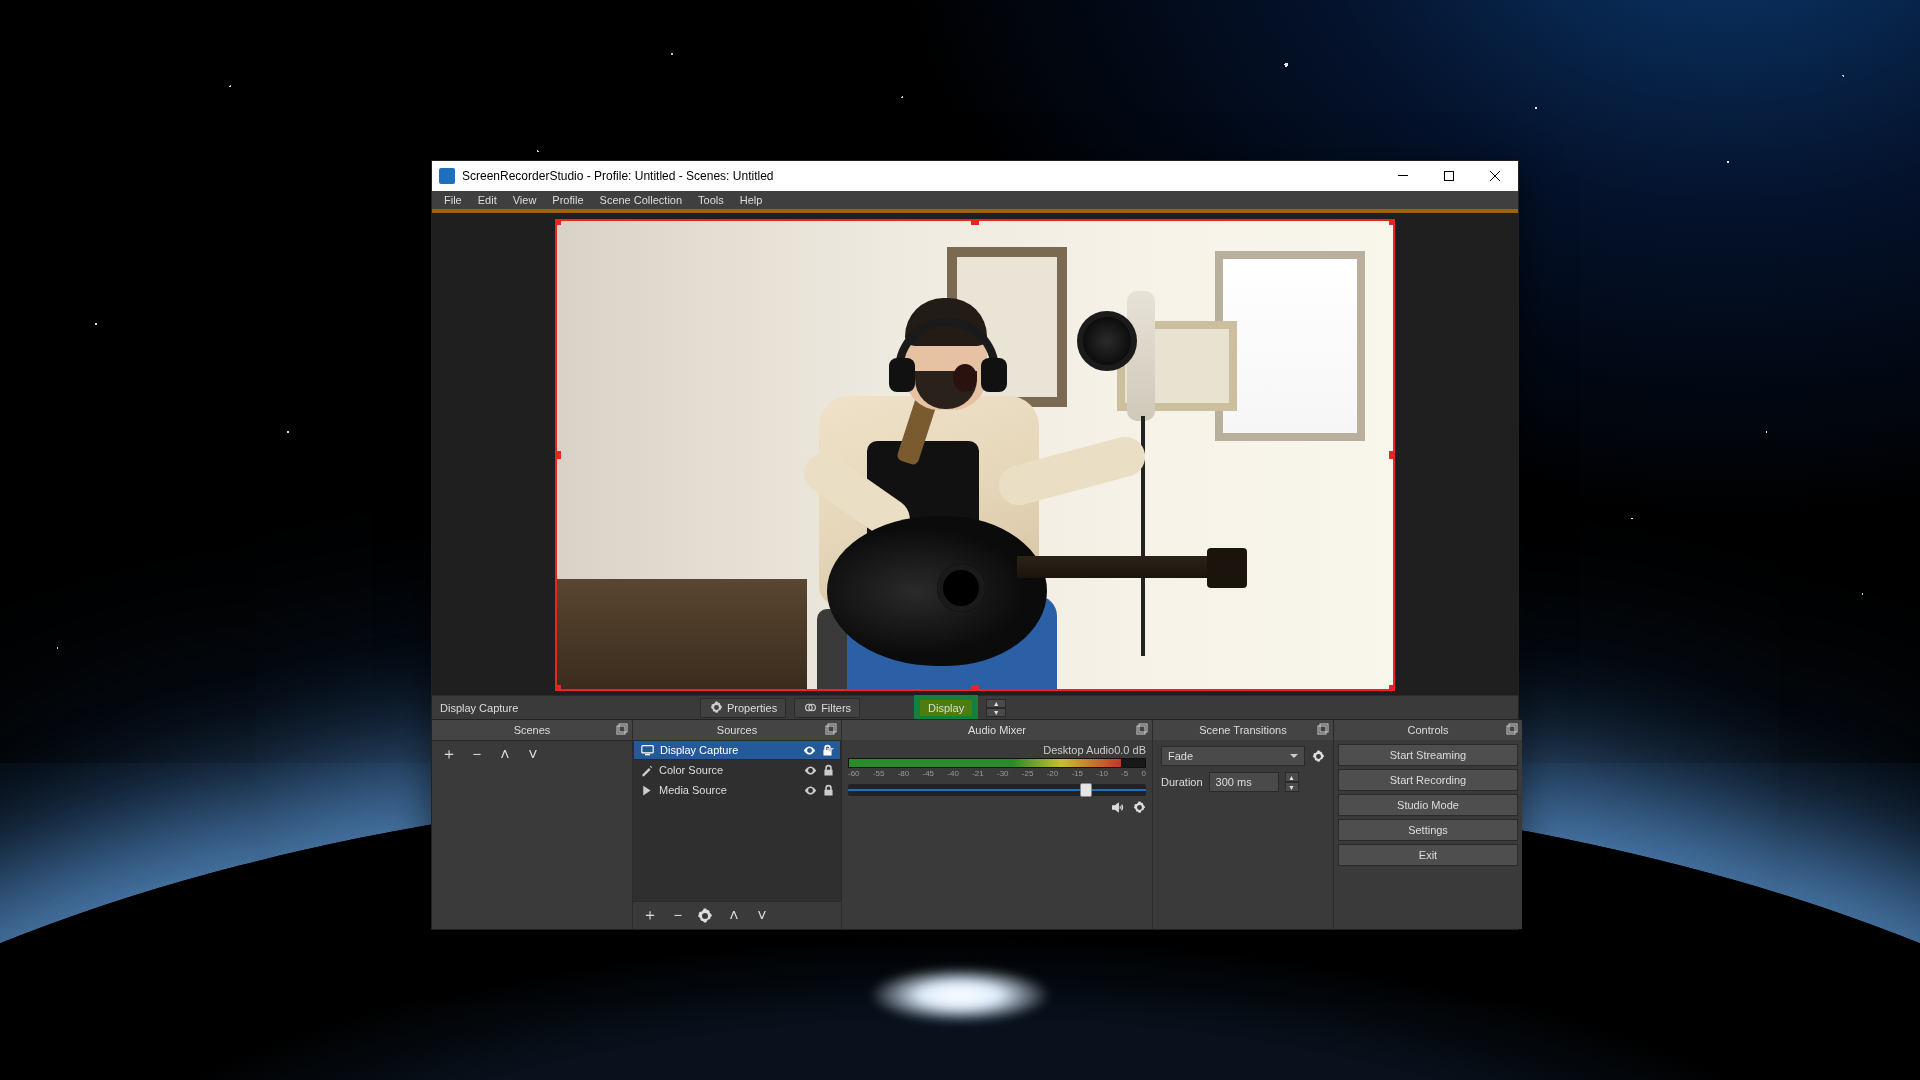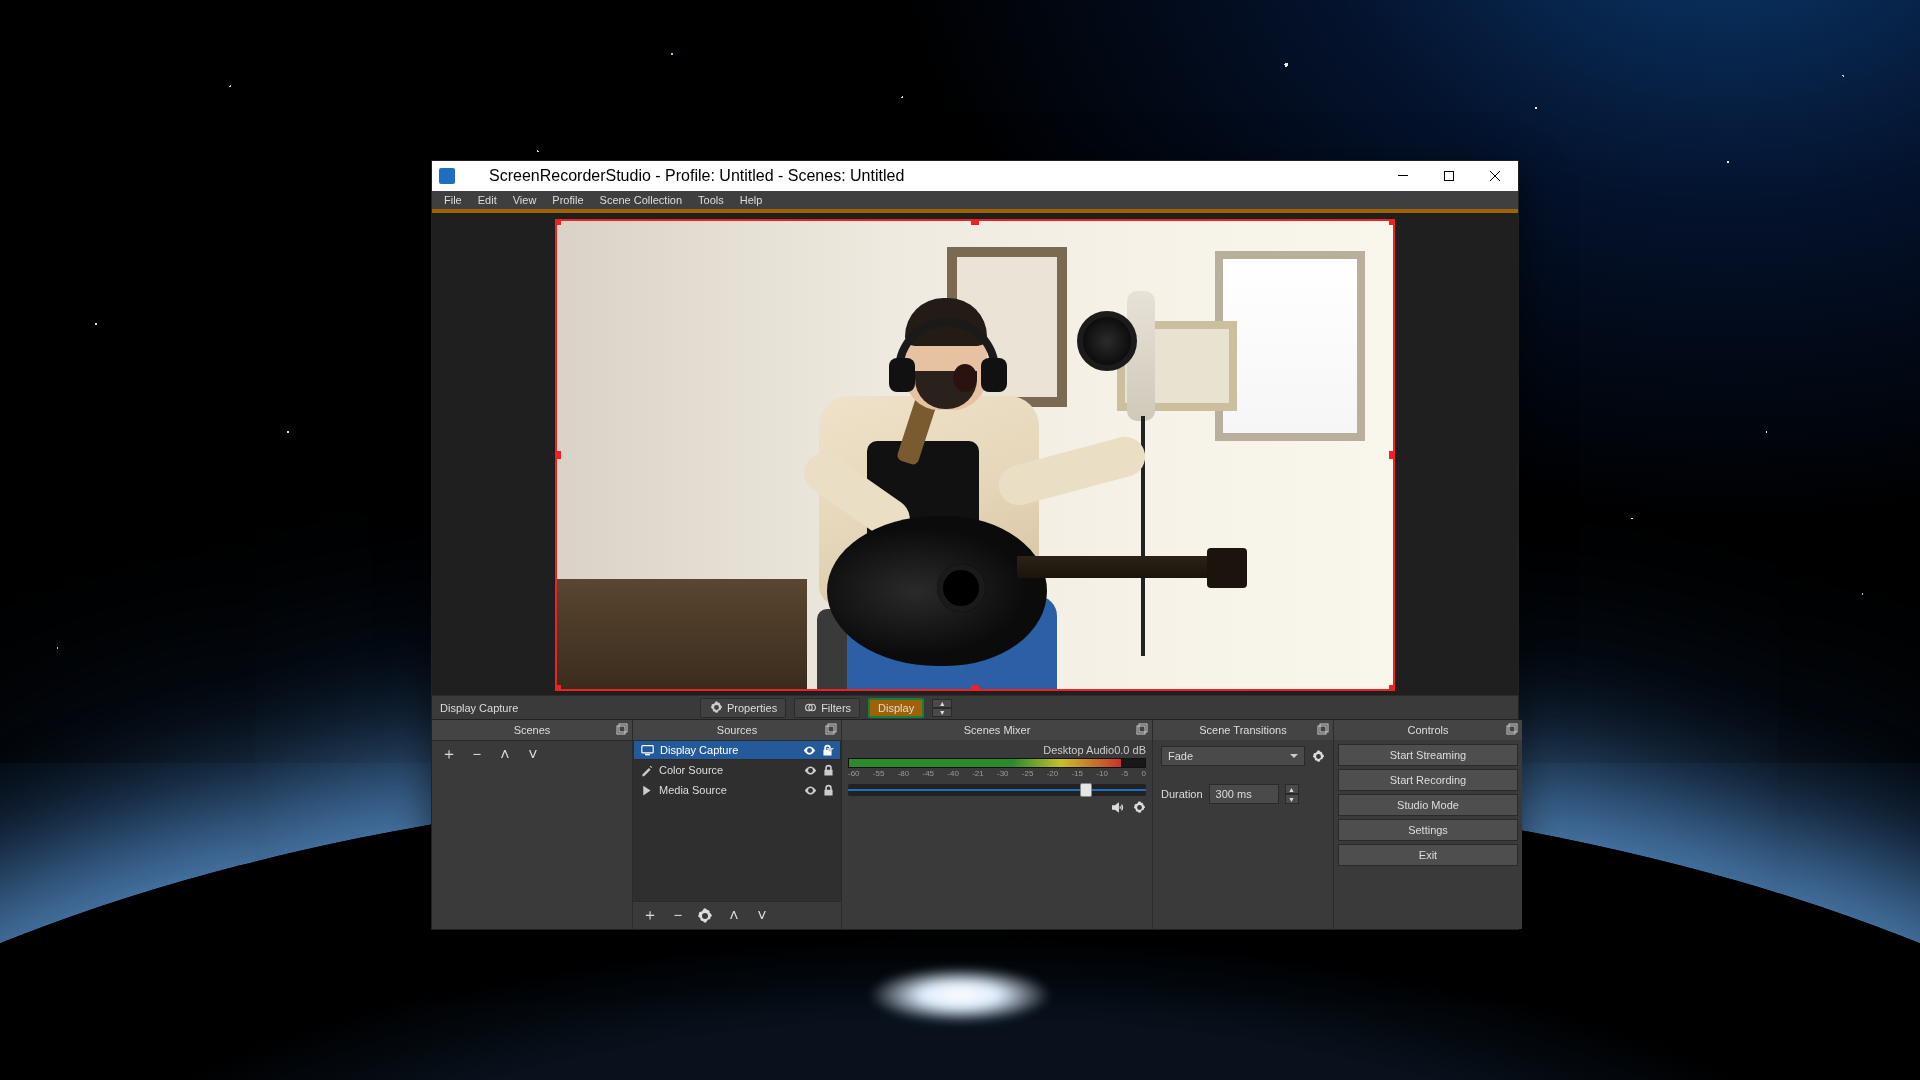--- a/index.html
+++ b/index.html
@@ -61,21 +61,21 @@
   display:flex; flex-direction:column;
   font-size:12px; color:#ddd;
 }
 .titlebar{
   height:30px; background:#fff; color:#000;
   display:flex; align-items:center;
 }
 .titlebar .appicon{
   width:16px; height:16px; margin:0 7px; background:#1e6fbf; border-radius:2px;
 }
-.titlebar .title{ flex:1; font-size:16px;margin-left:27px; }
+.titlebar .title{ flex:1; font-size:12px; }
 .winbtns{ display:flex; height:100%; }
 .winbtns div{
   width:46px; display:flex; align-items:center; justify-content:center;
   color:#000; font-size:14px;
 }
 
 .menubar{
   height:22px; background:#3f3f3f; display:flex; align-items:center;
   padding:0 4px; border-bottom:4px solid #a16207; font-size:11px;
 }
@@ -128,21 +128,21 @@
 .scene .ghead{position:absolute; left:440px; top:62px; width:40px; height:40px; background:#1a140d; border-radius:4px;}
 .scene .strap{position:absolute; left:160px; top:50px; width:22px; height:140px; background:#7a5a2f; transform:rotate(18deg); border-radius:6px;}
 
 
 .infobar{
   height:24px; background:#3a3a3a; border-top:1px solid #2b2b2b;
   display:flex; align-items:center; gap:8px; padding:0 6px; font-size:11px;
 }
 .infobar .srcname{ width:254px; padding-left:2px }
 .ibtn{ display:flex; align-items:center; gap:4px; padding:2px 8px; border:1px solid #2a2a2a; background:#414141; border-radius:2px; }
-.pill{ padding:2px 8px; border:2px solid #15803d; background:#a16207; border-radius:2px; }
+.pill{ padding:2px 8px; border:6px solid #15803d; background:#4d7c0f; border-radius:2px;margin-left:46px; }
 .grow{ flex:1 }
 .spin{ width:20px; display:flex; flex-direction:column; gap:0; }
 .spin div{ height:9px; background:#4a4a4a; border:1px solid #2a2a2a; display:flex; align-items:center; justify-content:center; font-size:7px; }
 
 
 .docks{
   flex:1; display:grid; grid-template-columns: 200px 208px 310px 180px 188px; gap:1px;
   background:#2b2b2b; border-top:1px solid #222;
 }
 .dock{ background:#3a3a3a; display:flex; flex-direction:column; min-height:0; }
@@ -172,21 +172,21 @@
 .meter{ height:10px; margin-top:2px; background:#181818; position:relative; border:1px solid #111;}
 .meter::before{content:""; position:absolute; left:0; top:0; bottom:0; width:92%;
   background:linear-gradient(90deg,#2b8a2b 0%, #2b8a2b 60%, #c7c12a 78%, #c7342a 100%);}        
 .ticks{ display:flex; justify-content:space-between; font-size:8px; color:#9a9a9a; margin-top:1px }
 .slider{ height:12px; margin-top:6px; background:#222; position:relative; border-radius:2px }
 .slider .track{ position:absolute; left:0; top:5px; height:2px; width:100%; background:#1e6fbf }
 .slider .thumb{ position:absolute; top:-1px; left:78%; width:12px; height:14px; background:#e6e6e6; border:1px solid #888; border-radius:2px }
 .mixer .controls{ display:flex; justify-content:flex-end; gap:8px; margin-top:4px }
 
 
-.trans{ padding:6px 8px; font-size:11px; display:flex; flex-direction:column; gap:18px }
+.trans{ padding:6px 8px; font-size:11px; display:flex; flex-direction:column; gap:6px }
 .trow{ display:flex; align-items:center; gap:6px }
 .sel{ flex:1; height:20px; background:#4a4a4a; border:1px solid #2a2a2a; display:flex; align-items:center; padding:0 6px; position:relative }
 .sel::after{content:""; position:absolute; right:6px; top:7px; border:4px solid transparent; border-top-color:#ccc}
 .numinp{ width:70px; height:20px; background:#4a4a4a; border:1px solid #2a2a2a; color:#ddd; display:flex; align-items:center; padding:0 6px }
 .vspin{ width:14px; display:flex; flex-direction:column }
 .vspin div{ height:10px; background:#4a4a4a; border:1px solid #2a2a2a; font-size:7px; display:flex; align-items:center; justify-content:center }
 
 
 .ctrls{ padding:4px; display:flex; flex-direction:column; gap:3px }
 .cbtn{ height:22px; background:#4e4e4e; border:1px solid #2a2a2a; display:flex; align-items:center; justify-content:center; font-size:11px }
@@ -418,21 +418,21 @@
               <path fill="#ddd" d="M8 5a3 3 0 100 6 3 3 0 000-6zm7 3l-1.6.9.1 1.3-1.3 1.3-1.3-.1L10 13l-.9 1.6H7L6 13l-1.3.1-1.3-1.3.1-1.3L1.9 9 1 8l.9-1.6L1.8 5l1.3-1.3 1.3.1L6 2.1 6.9.5h2.2L10 2.1l1.3-.1L12.6 3.3l-.1 1.3L14.1 6 15 8z"></path>
             </svg>
         </span>
         <span class="tool">˄</span>
         <span class="tool">˅</span>
       </div>
     </div>
 
     <div class="dock">
       <div class="dock-h">
-        <span>Scenes Mixer</span>
+        <span>Audio Mixer</span>
         <span class="popicon">
             <svg viewBox="0 0 12 12">
               <rect x="1" y="3" width="8" height="8" fill="none" stroke="#ccc"></rect>
               <rect x="3" y="1" width="8" height="8" fill="none" stroke="#ccc"></rect>
             </svg>
           </span>
       </div>
       <div class="mixer">
         <div class="mh">
           <span>Desktop Audio</span>

